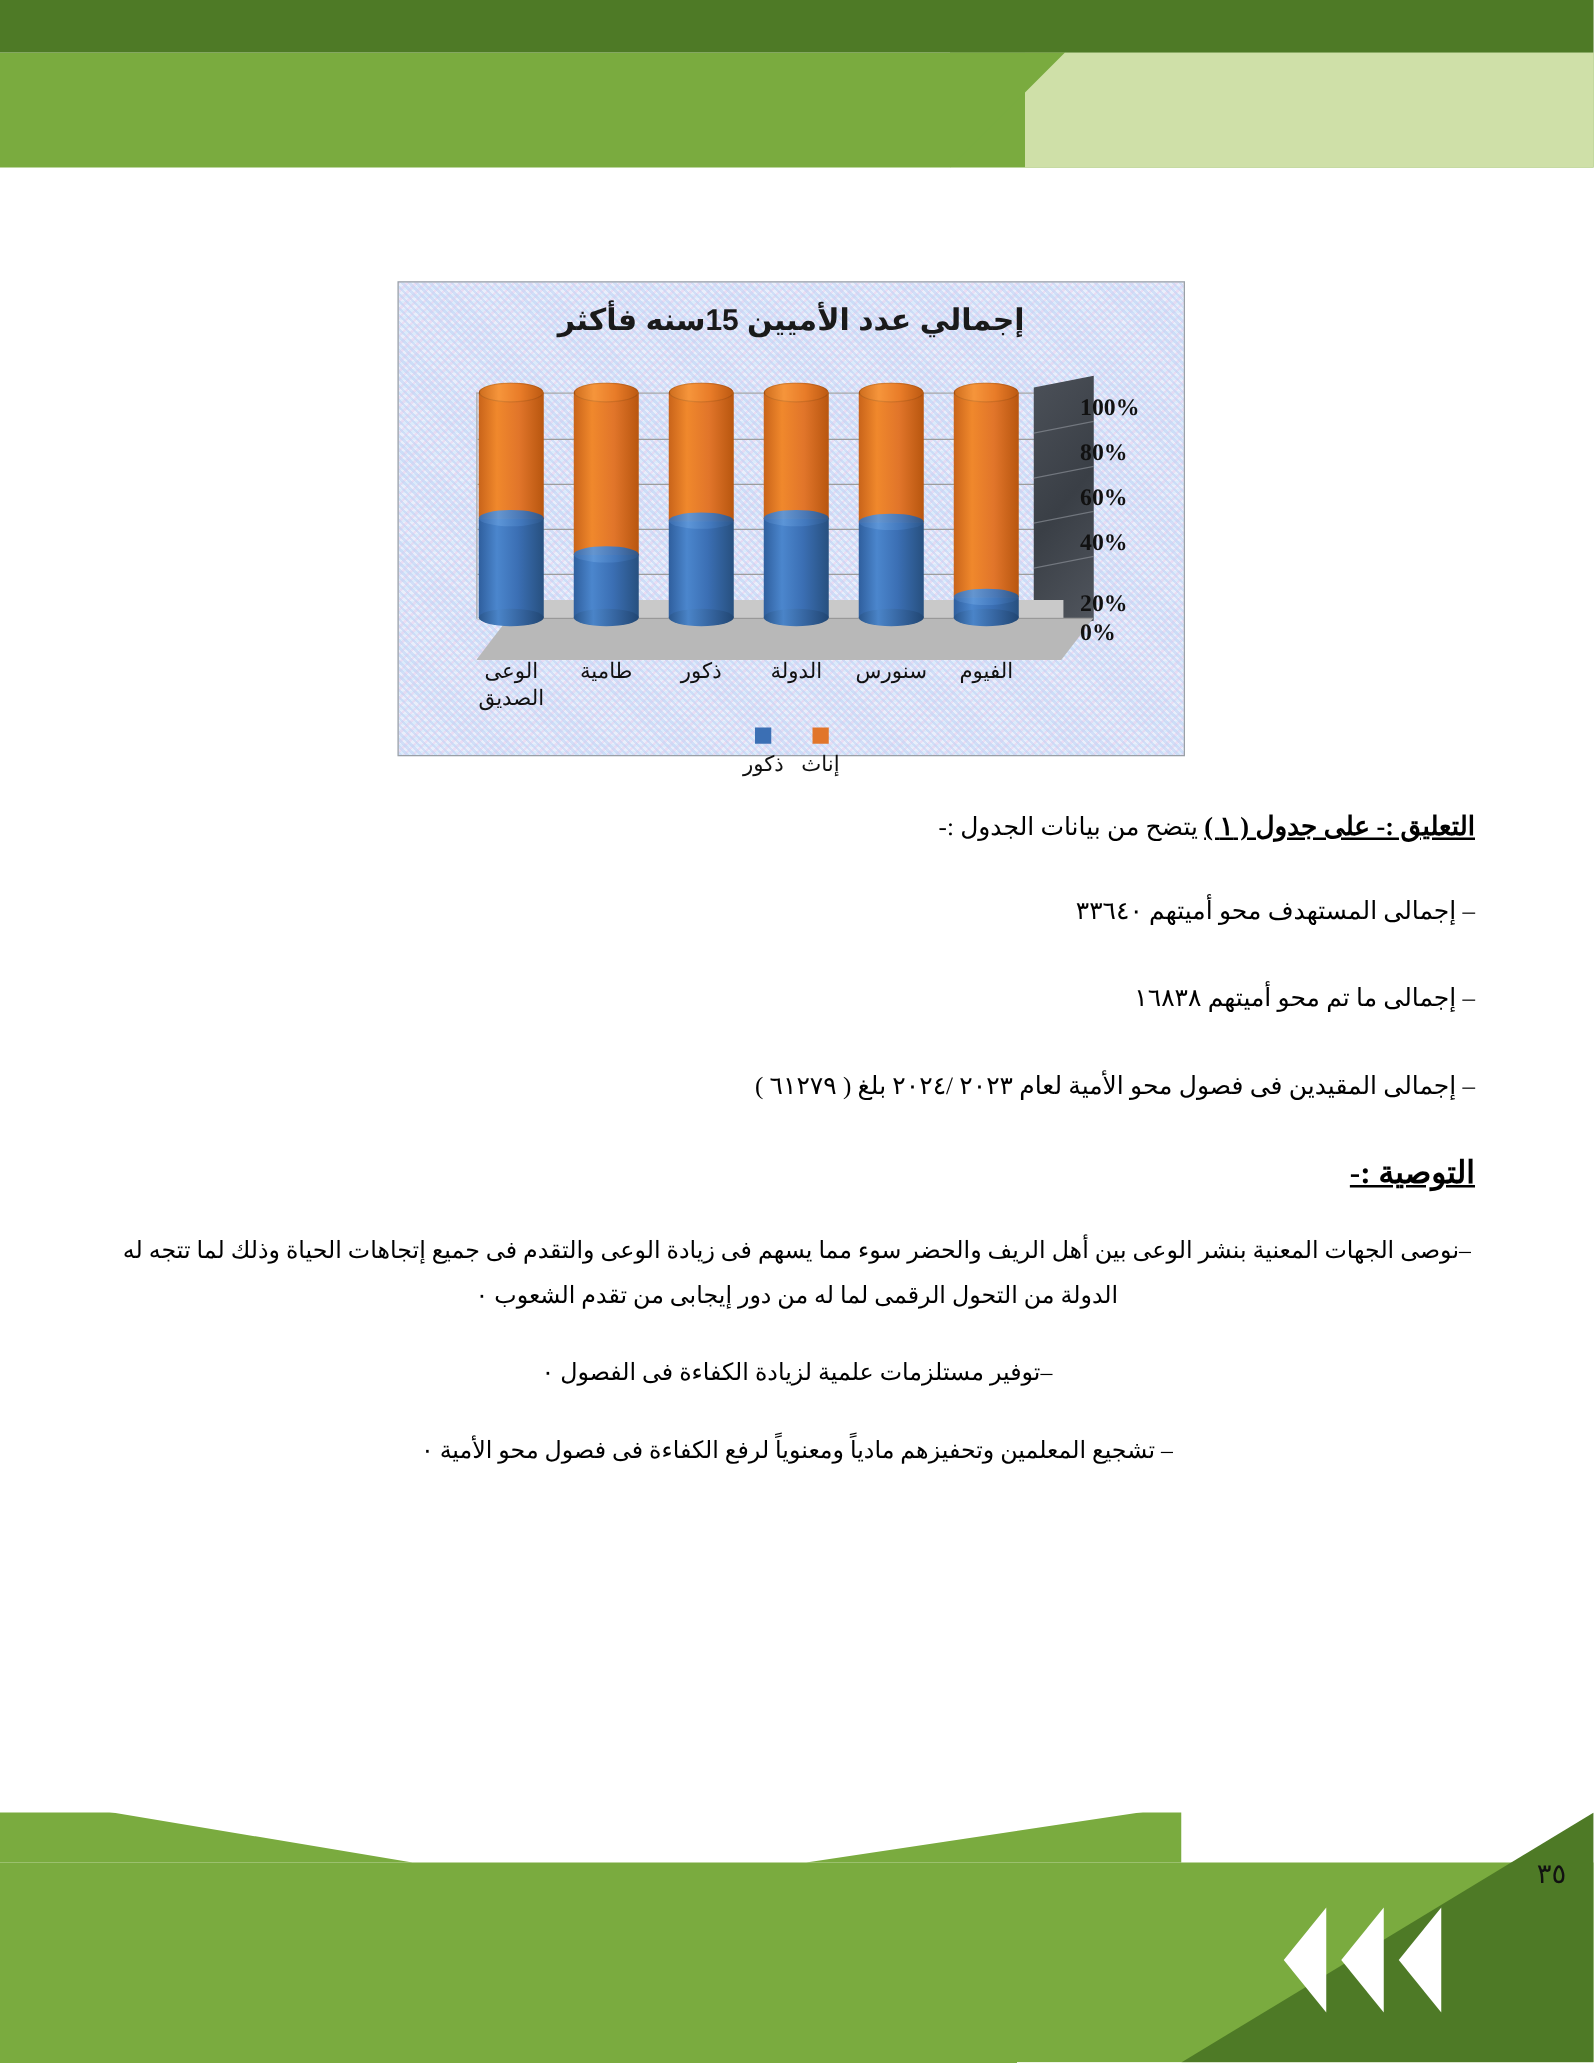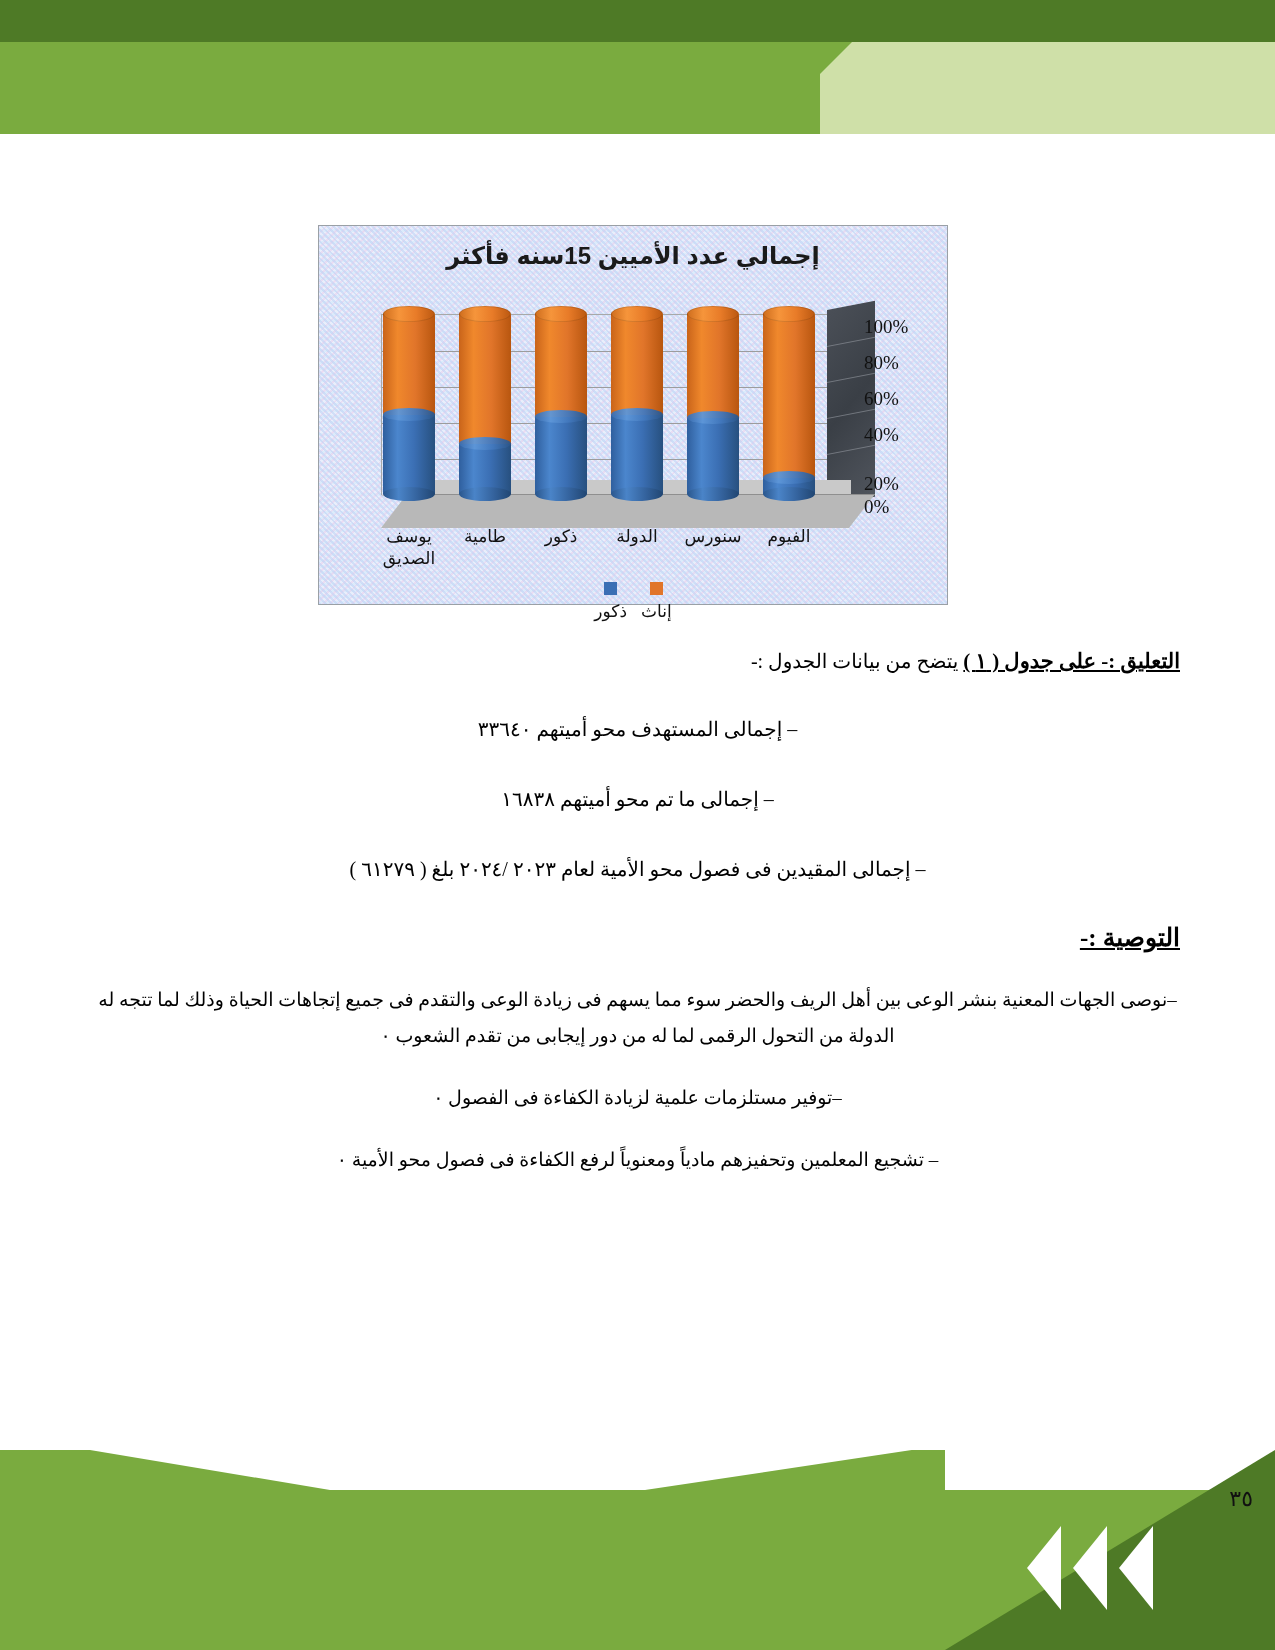--- a/index.html
+++ b/index.html
@@ -95,21 +95,21 @@
   .cap-mid{
     position:absolute;left:0;width:52px;height:13px;border-radius:50%;
     background:linear-gradient(to right,#3a6cae 0%,#5d96d8 30%,#4278bd 65%,#2b5588 100%);
     opacity:.95;
   }
   .cap-bottom{
     position:absolute;left:0;width:52px;height:14px;border-radius:50%;
     background:linear-gradient(to right,#2a568c 0%,#4a84c8 30%,#35649f 65%,#214672 100%);
   }
 
-  .ylabels{position:absolute;left:545px;top:72px;width:78px;height:210px;}
+  .ylabels{position:absolute;left:545px;top:72px;width:78px;height:210px;font-weight:bold;}
   .ylabels div{
     position:absolute;left:0;width:78px;text-align:left;
     font-family:"Liberation Serif","DejaVu Serif",serif;font-size:19px;color:#111;
   }
   .xlabels{position:absolute;left:62px;top:300px;width:480px;height:56px;direction:rtl;}
   .xlabels .xl{
     position:absolute;top:0;width:80px;text-align:center;
     font-family:"Liberation Serif","DejaVu Serif",serif;font-size:17px;color:#111;
     direction:rtl;line-height:1.3;
   }
@@ -127,21 +127,21 @@
     color:#000;
   }
   .cmt-head{
     font-family:"Liberation Serif","DejaVu Serif",serif;
     font-size:21px;font-weight:bold;margin:0 0 34px 0;line-height:1.6;
   }
   .cmt-head u{text-decoration:underline;}
   .cmt-head .plain{font-weight:normal;font-size:20px;}
   .bullet{
     font-family:"Liberation Serif","DejaVu Serif",serif;
-    font-size:20px;margin:0 0 38px 0;text-align:center;line-height:1.6;
+    font-size:20px;margin:0 0 38px 0;text-align:right;line-height:1.6;
   }
   .rec-head{
     font-family:"Liberation Serif","DejaVu Serif",serif;
     font-size:25px;font-weight:bold;text-decoration:underline;
     margin:10px 0 30px 0;text-align:right;
   }
   .rec-p{
     font-family:"Liberation Serif","DejaVu Serif",serif;
     font-size:19px;line-height:1.9;margin:0 0 26px 0;text-align:center;
   }
@@ -235,21 +235,21 @@
     <div style="top:175px">20%</div>
     <div style="top:198px">0%</div>
   </div>
 
   <div class="xlabels">
     <div class="xl" style="left:368px">الفيوم</div>
     <div class="xl" style="left:292px">سنورس</div>
     <div class="xl" style="left:216px">الدولة</div>
     <div class="xl" style="left:140px">ذكور</div>
     <div class="xl" style="left:64px">طامية</div>
-    <div class="xl" style="left:-12px">يوسف الصديق</div>
+    <div class="xl" style="left:-12px">الوعى الصديق</div>
   </div>
 
   <div class="legend">
     <div class="item">
       <span class="sw" style="background:#e1752a"></span>
       <span class="lb">إناث</span>
     </div>
     <div class="item">
       <span class="sw" style="background:#3b6fb4"></span>
       <span class="lb">ذكور</span>

